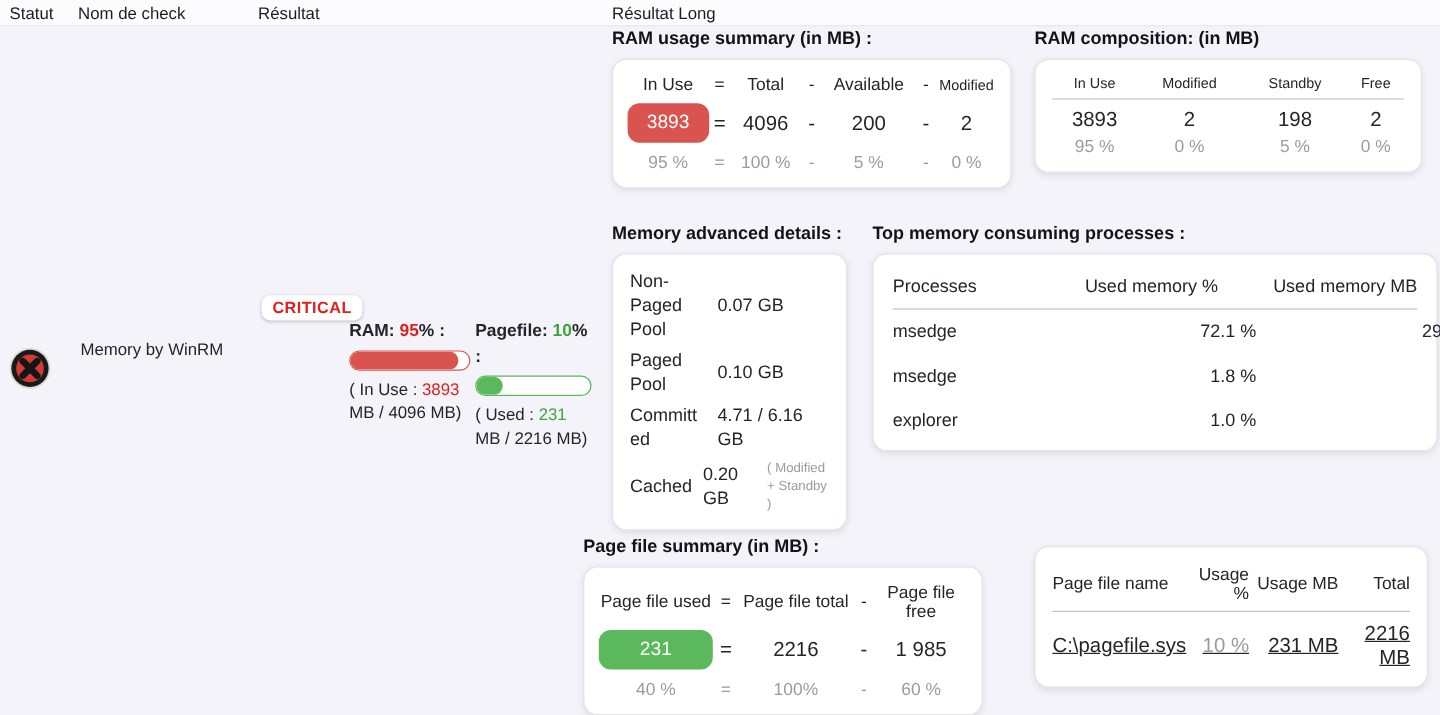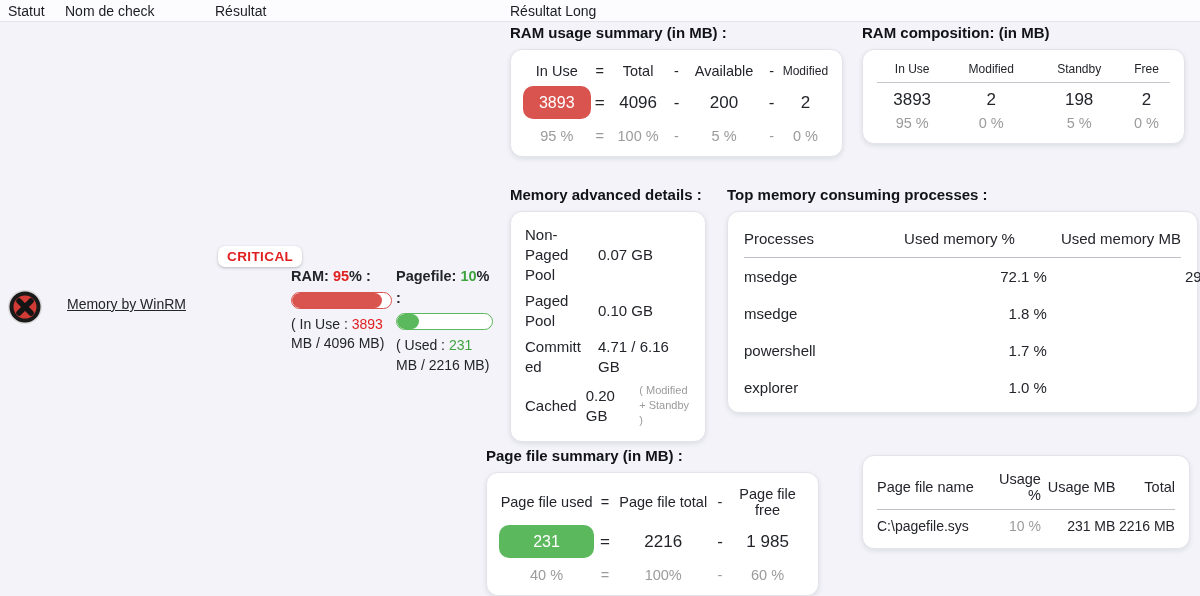--- a/index.html
+++ b/index.html
@@ -10,21 +10,21 @@
     font-family:"Liberation Sans","DejaVu Sans",sans-serif;
     color:var(--dark-text,#23252b);
     overflow:hidden;
   }
   
   .header-bar{position:absolute;top:0;left:0;width:1200px;height:22px;
     background:var(--header-bg,#fcfcfe);border-bottom:1px solid #e4e4ec;}
   .hcol{position:absolute;top:3px;font-size:14px;color:#1c1d22;}
   
   .status-icon{position:absolute;left:7px;top:289px;width:36px;height:36px;}
-  .check-name{position:absolute;left:67px;top:296px;font-size:14px;text-decoration:underline;}
+  .check-name{position:absolute;left:67px;top:283px;font-size:14px;}
   .crit-badge{position:absolute;left:218px;top:246px;background:#fff;
     color:var(--critical-red,#e01f1f);font-size:13.5px;font-weight:600;
     letter-spacing:.4px;padding:3px 9px;border-radius:7px;
     box-shadow:0 1px 3px rgba(30,30,50,.28);}
   .gauge-block{position:absolute;top:251px;font-size:14px;line-height:19.5px;margin-top:16px;}
   #ram-block{left:291px;width:101px;}
   #pagefile-block{left:396px;width:97px;}
   .gauge-title{font-weight:bold;font-size:14.5px;}
   .red-val{color:var(--critical-red,#e01f1f);}
   .green-val{color:var(--green-text,#3fa43f);}
@@ -69,21 +69,21 @@
   .adv-value{font-size:15px;max-width:72px;line-height:20px;}
   .adv-note{font-size:11px;line-height:15px;width:64px;}
   
   .tbl-card{padding:6px 16px;}
   .g3{display:grid;grid-template-columns:32% 30% 38%;align-items:center;}
   .tbl-head{font-size:15px;padding:12px 0 10px 0;border-bottom:1px solid #c0c0c7;}
   .tbl-row{font-size:15px;padding:10px 0;gap:32px;}
   .pfd-card{padding:6px 14px;}
   .g4b{display:grid;grid-template-columns:36% 19% 25% 20%;align-items:center;}
   .pfd-head{font-size:14.5px;padding:9px 0 6px 0;border-bottom:1px solid #c0c0c7;}
-  .pfd-row{font-size:14px;padding:8px 0;}
+  .pfd-row{font-size:17px;padding:8px 0;text-decoration:underline;}
 </style>
 </head>
 <body>
 
 <div class="header-bar">
   <span class="hcol" style="left:8px">Statut</span>
   <span class="hcol" style="left:65px">Nom de check</span>
   <span class="hcol" style="left:215px">Résultat</span>
   <span class="hcol" style="left:510px">Résultat Long</span>
 </div>
@@ -213,25 +213,20 @@
       <span>msedge</span>
       <span class="r">72.1 %</span>
       <span class="r">2954 MB</span>
     </div>
     <div class="g3 tbl-row">
       <span>msedge</span>
       <span class="r">1.8 %</span>
       <span class="r">73 MB</span>
     </div>
     <div class="g3 tbl-row">
-      <span>powershell</span>
-      <span class="r">1.7 %</span>
-      <span class="r">71 MB</span>
-    </div>
-    <div class="g3 tbl-row">
       <span>explorer</span>
       <span class="r">1.0 %</span>
       <span class="r">39 MB</span>
     </div>
   </div>
 </div>
 
 <div class="section" style="left:486px;top:447px;width:333px;">
   <div class="sec-title">Page file summary (in MB) :</div>
   <div class="card eq-card">

